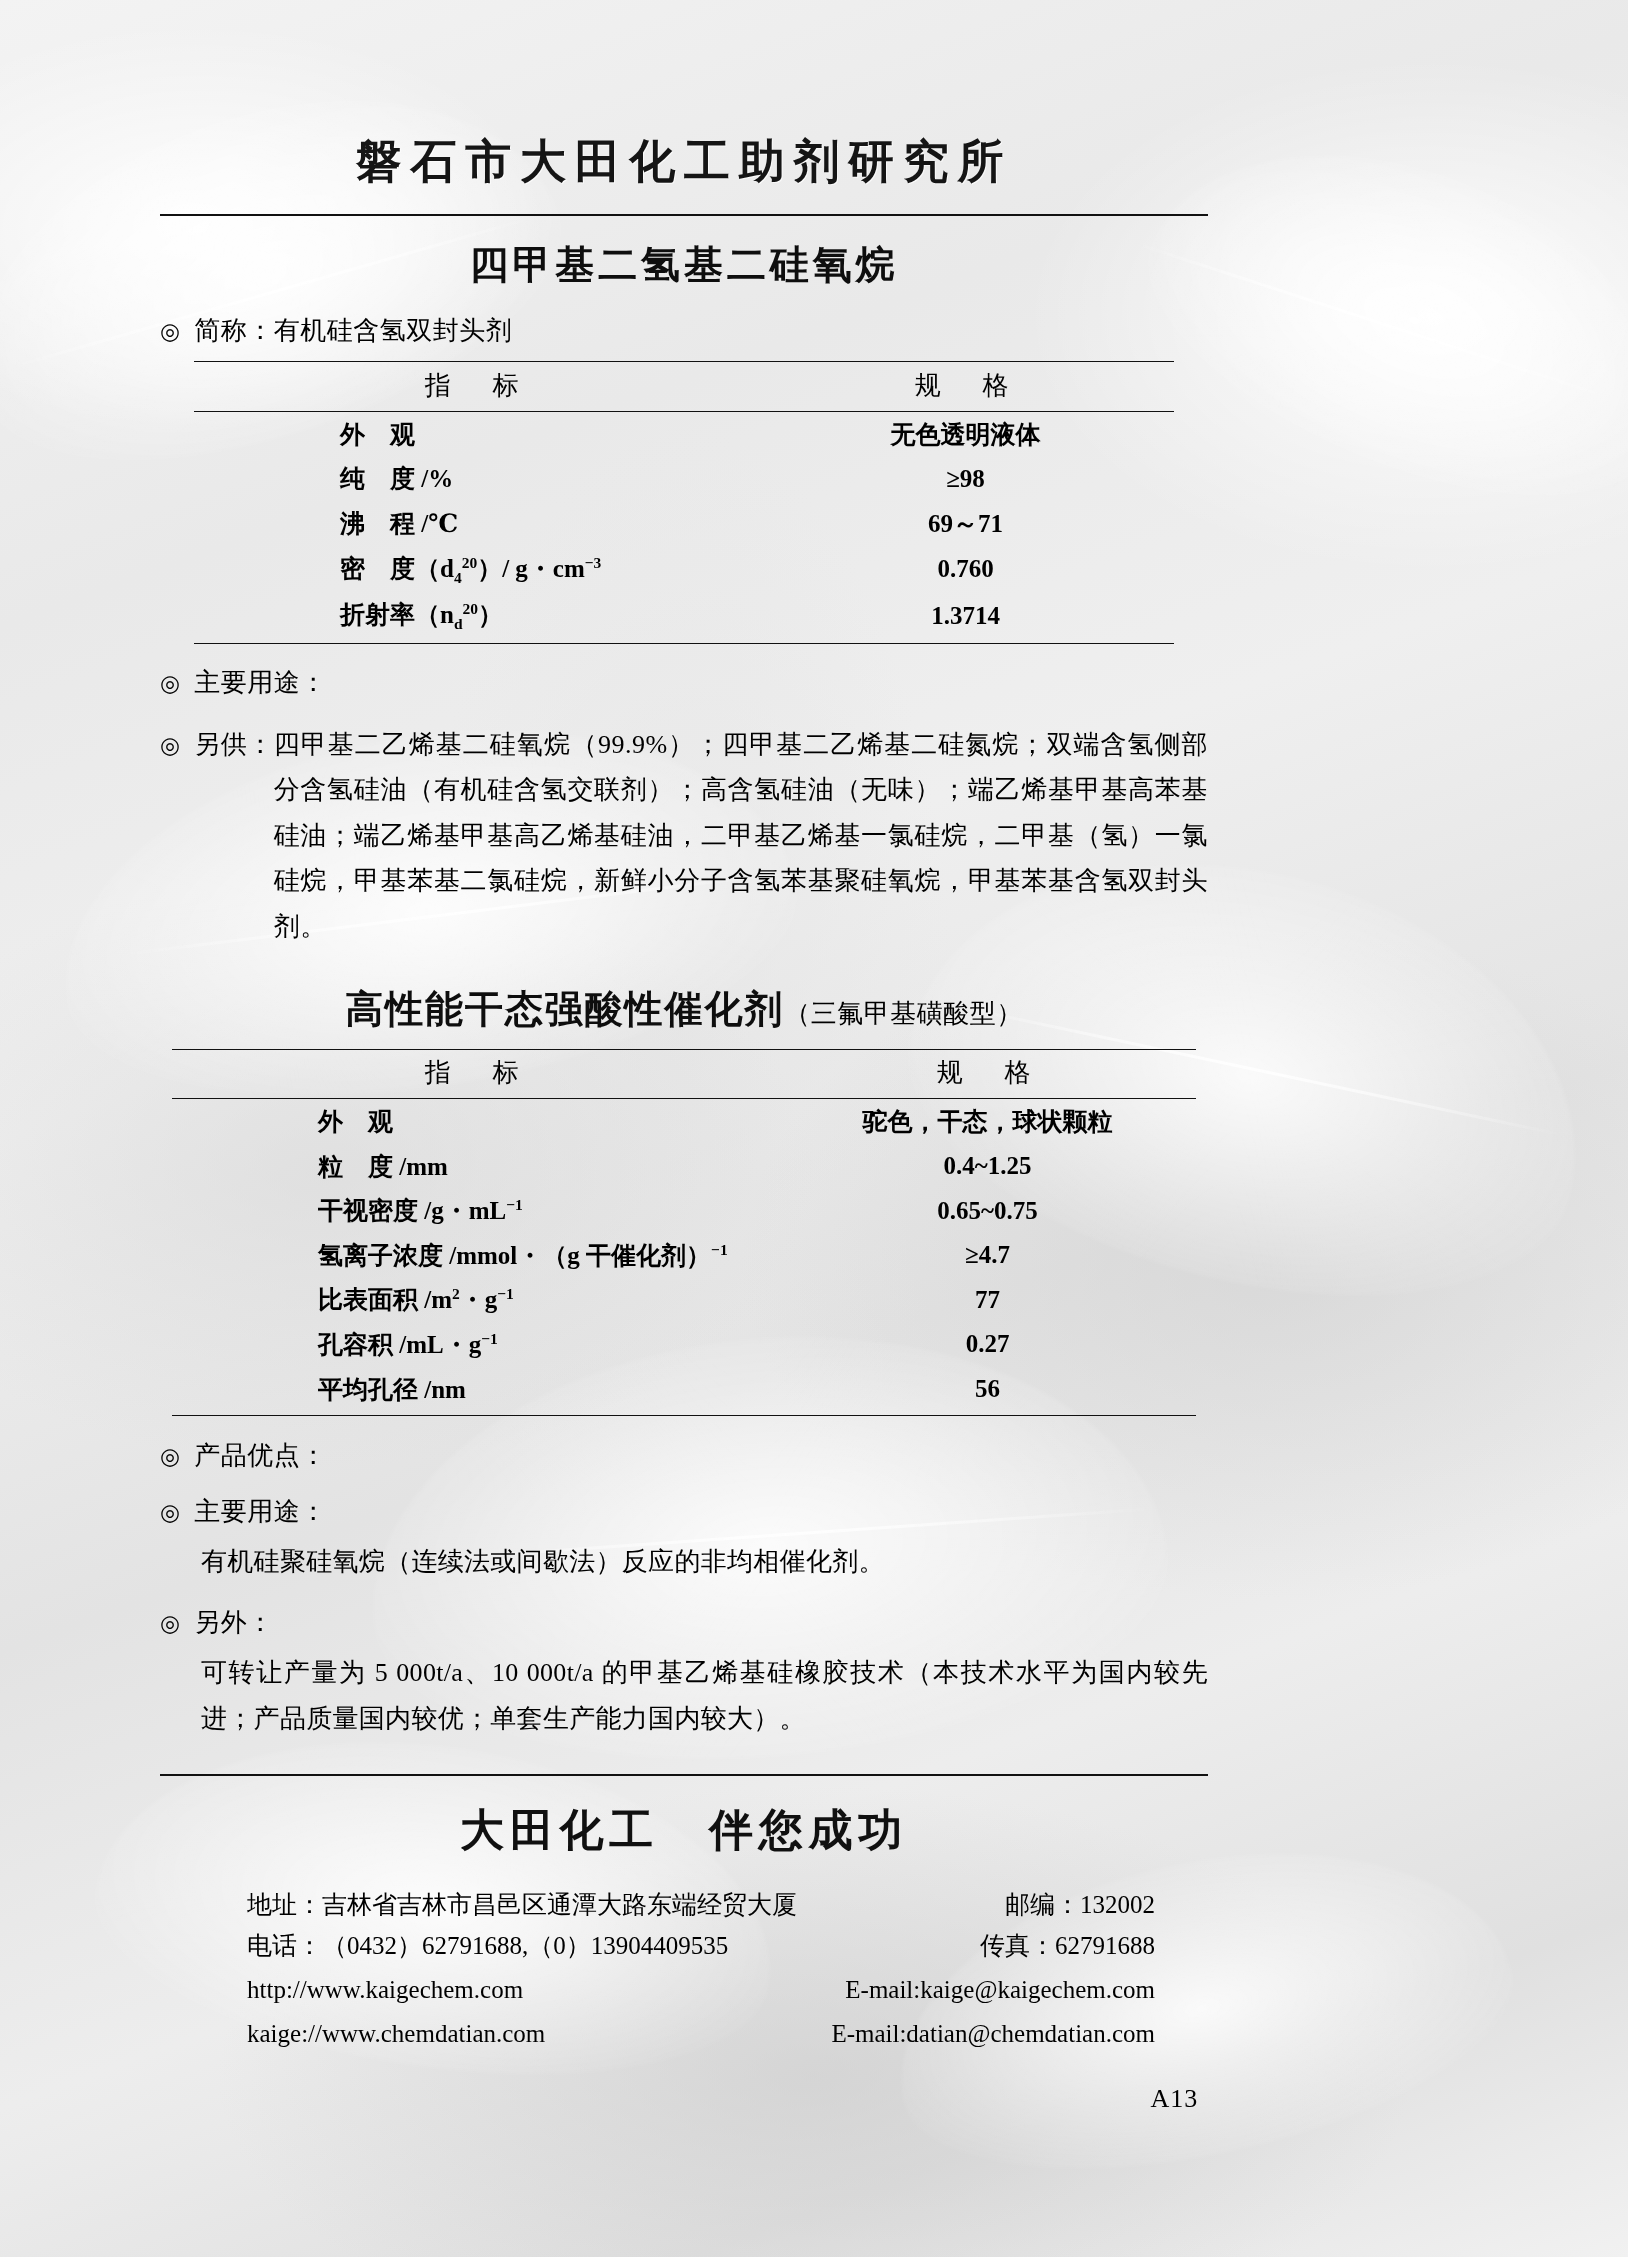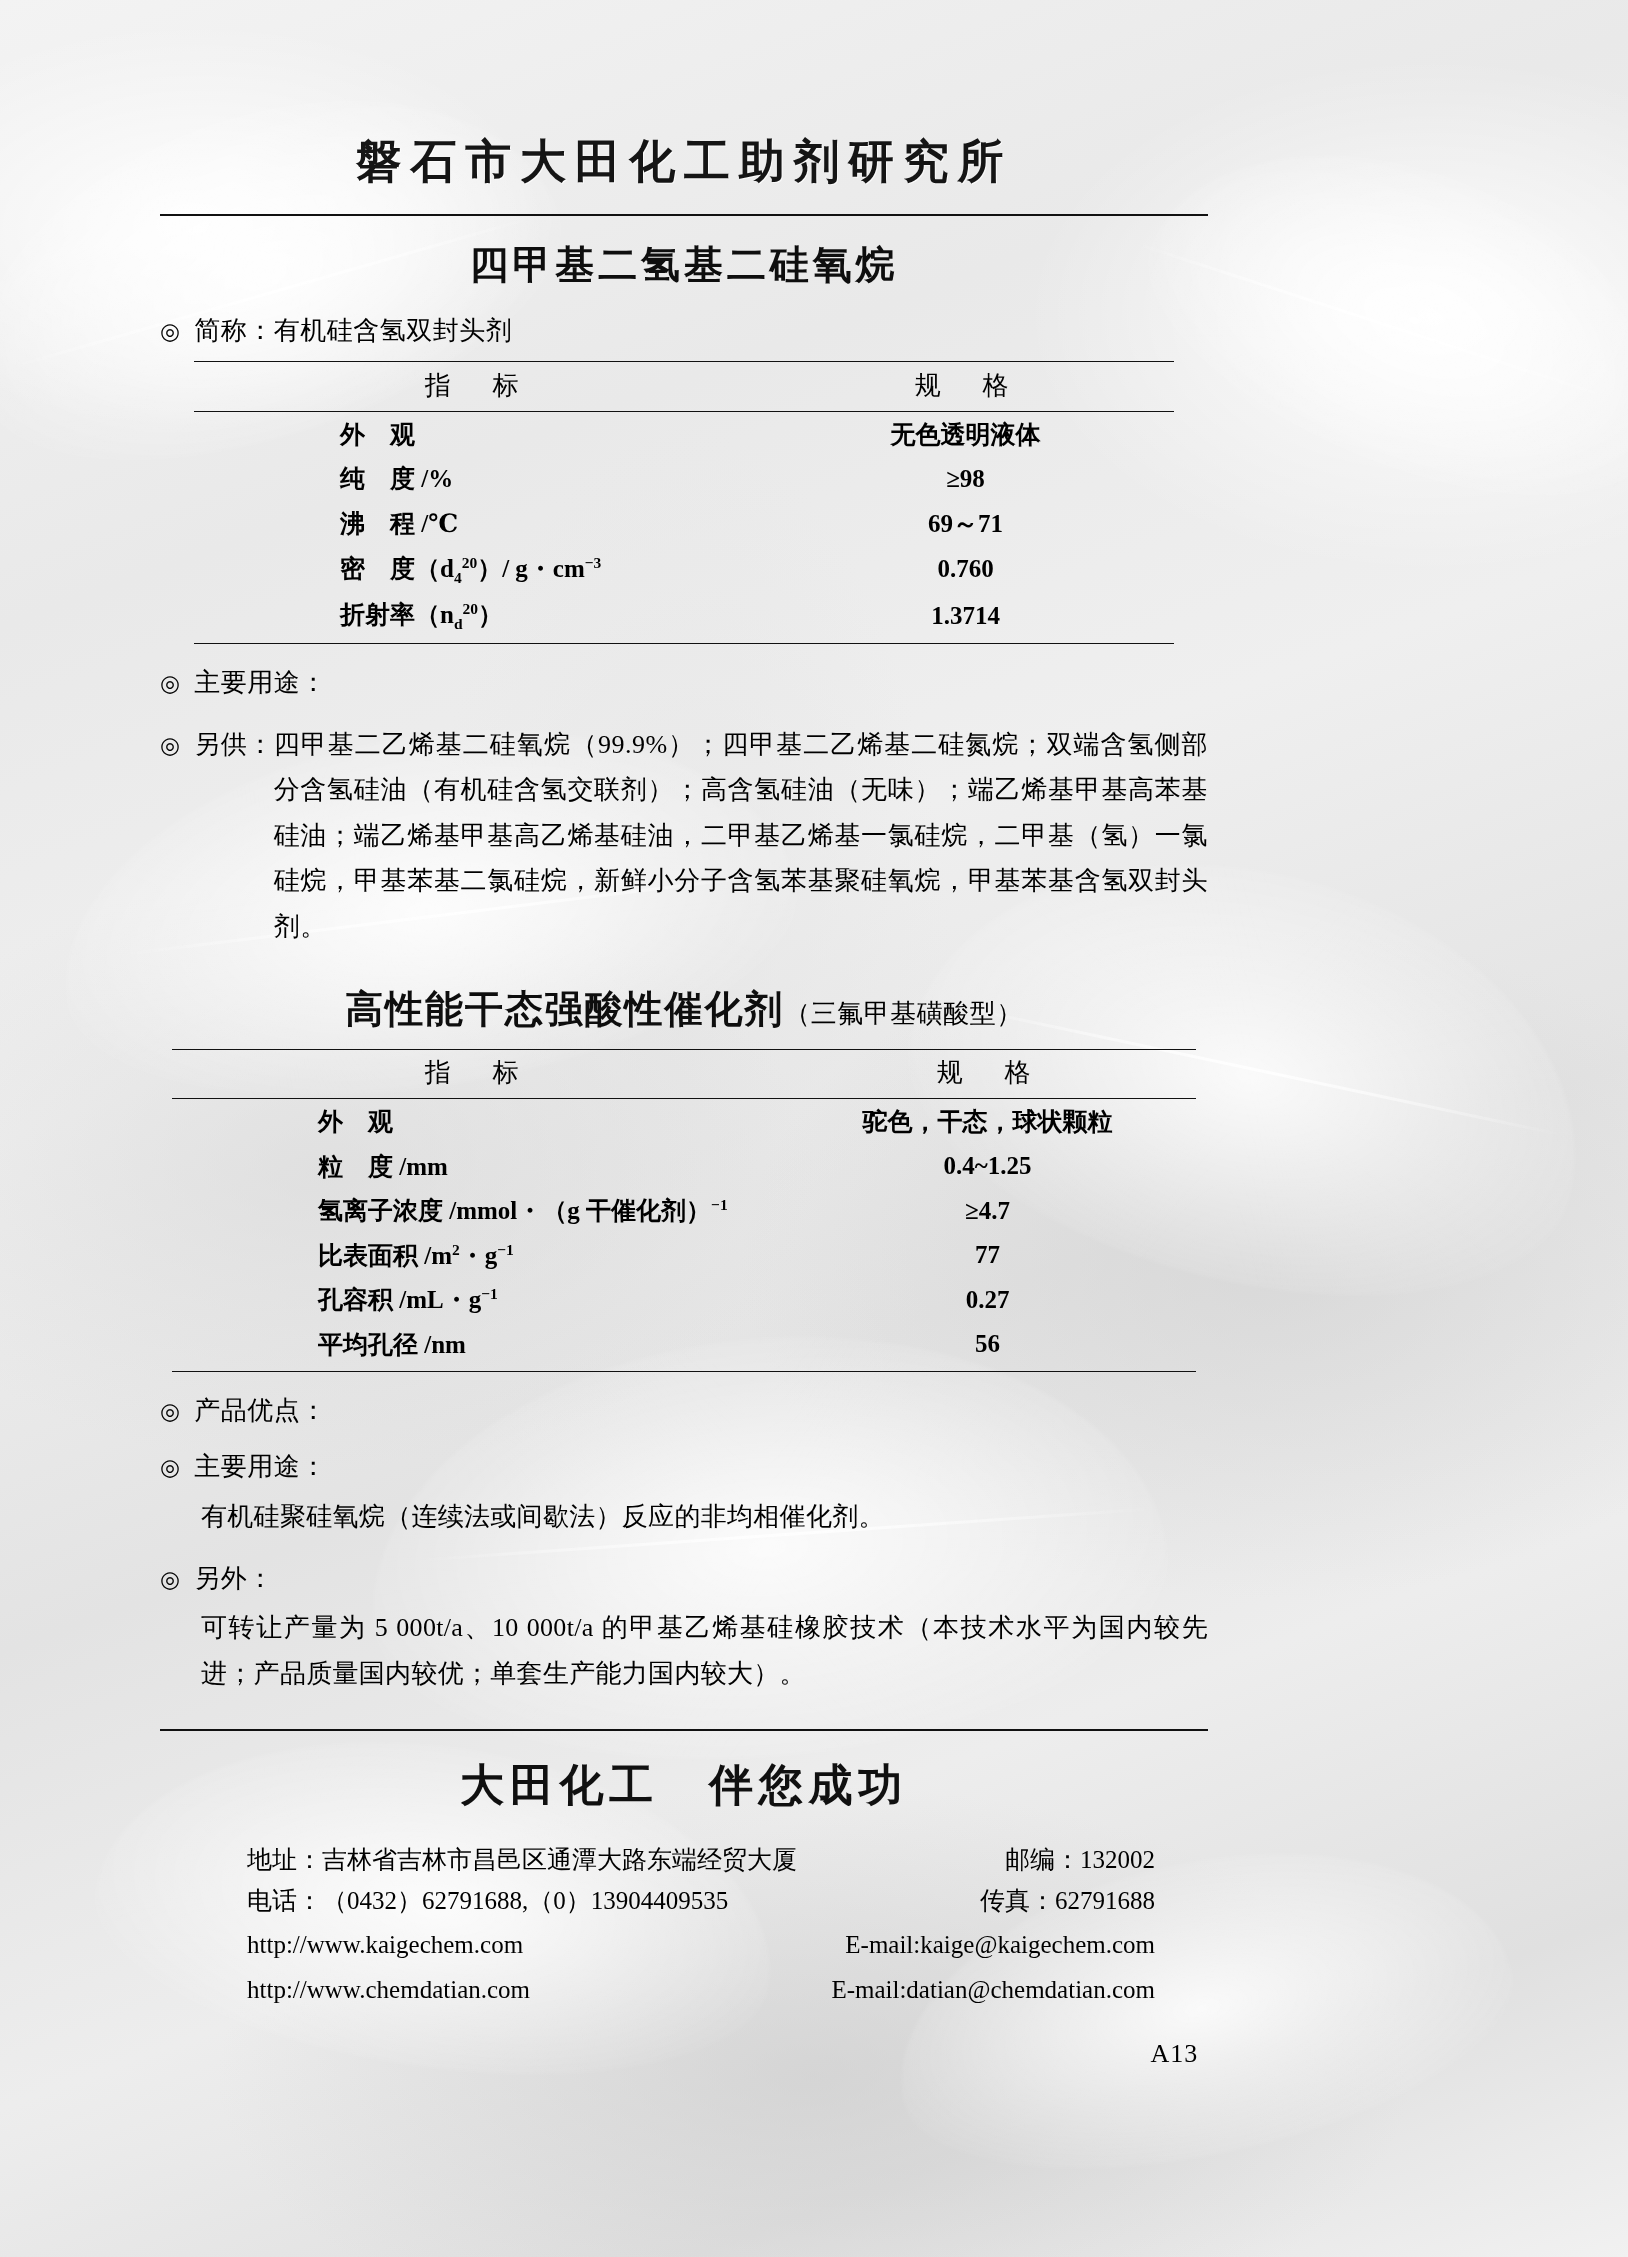--- a/index.html
+++ b/index.html
@@ -284,20 +284,24 @@
       </tr>
     </thead>
     <tbody>
         <tr>
           <td class="col-item">外　观</td>
           <td class="col-spec">驼色，干态，球状颗粒</td>
         </tr>
         <tr>
           <td class="col-item">粒　度 /mm</td>
           <td class="col-spec">0.4~1.25</td>
+        </tr>
+        <tr>
+          <td class="col-item">干视密度 /g・mL<sup>−1</sup></td>
+          <td class="col-spec">0.65~0.75</td>
         </tr>
         <tr>
           <td class="col-item">氢离子浓度 /mmol・（g 干催化剂）<sup>−1</sup></td>
           <td class="col-spec">≥4.7</td>
         </tr>
         <tr>
           <td class="col-item">比表面积 /m<sup>2</sup>・g<sup>−1</sup></td>
           <td class="col-spec">77</td>
         </tr>
         <tr>
@@ -339,21 +343,21 @@
     </div>
     <div class="contact-row">
       <span class="contact-left">电话：（0432）62791688,（0）13904409535</span>
       <span class="contact-right">传真：62791688</span>
     </div>
     <div class="contact-row web-row">
       <span class="contact-left">http://www.kaigechem.com</span>
       <span class="contact-right">E-mail:kaige@kaigechem.com</span>
     </div>
     <div class="contact-row web-row">
-      <span class="contact-left">http://www.chemdatian.com</span>
+      <span class="contact-left">kaige://www.chemdatian.com</span>
       <span class="contact-right">E-mail:datian@chemdatian.com</span>
     </div>
   </div>
 
   <div class="page-num">A13</div>
 
 </div>
 
 
 </body></html>

